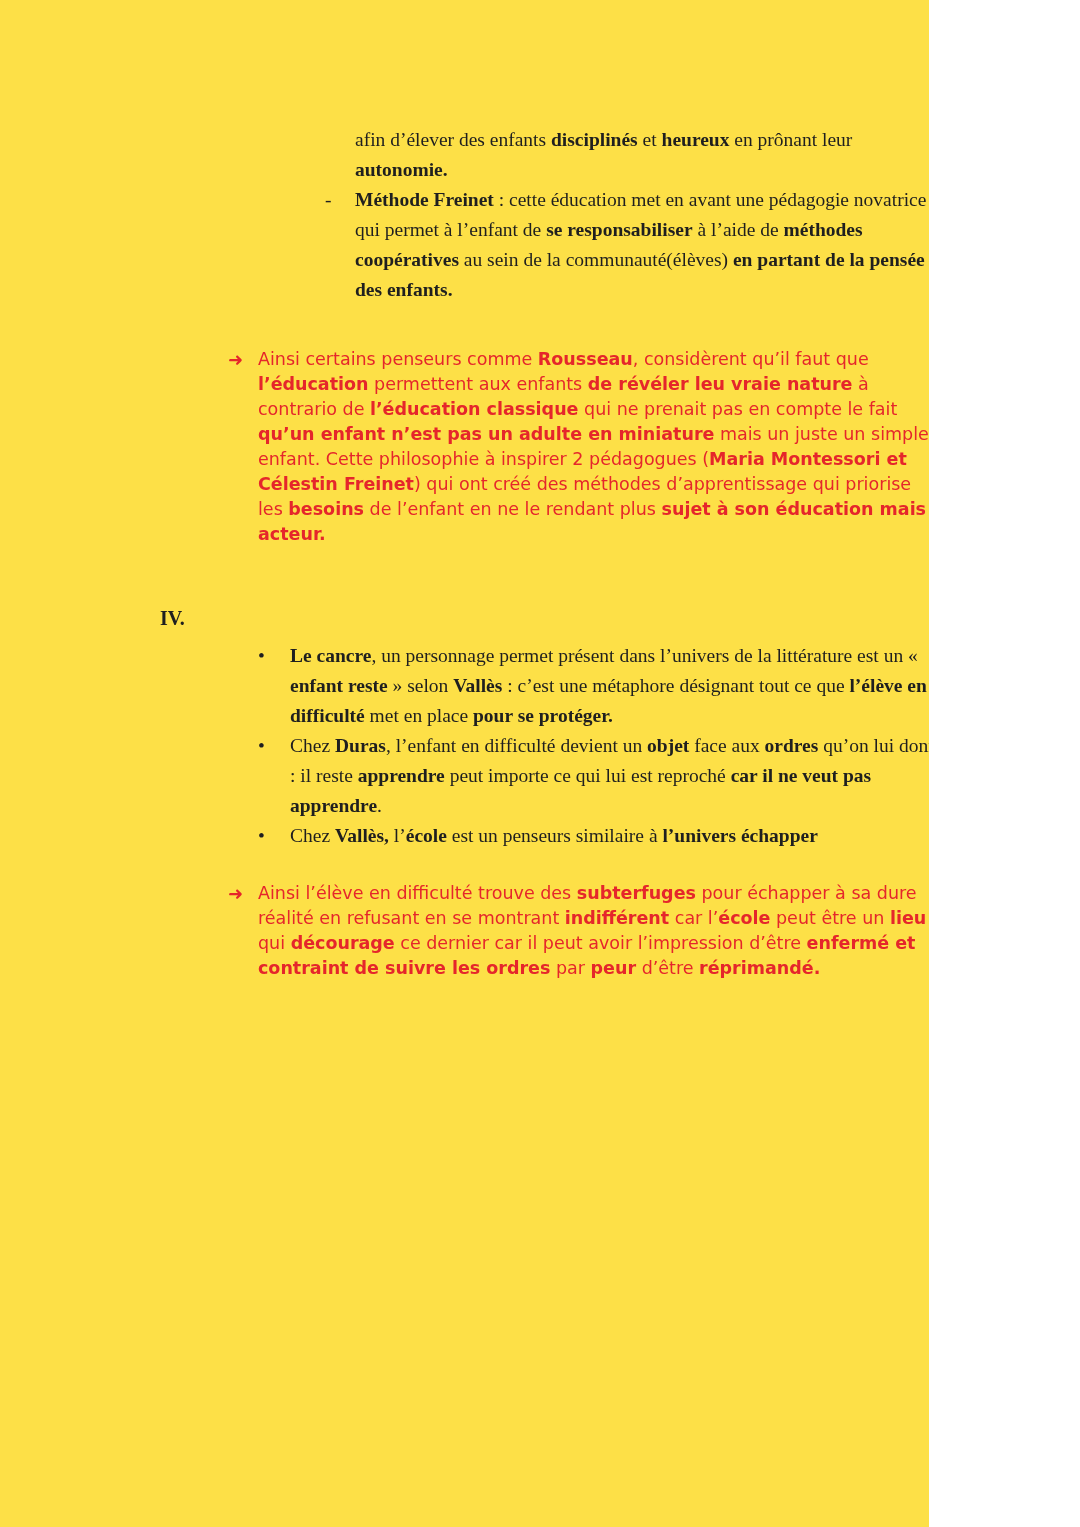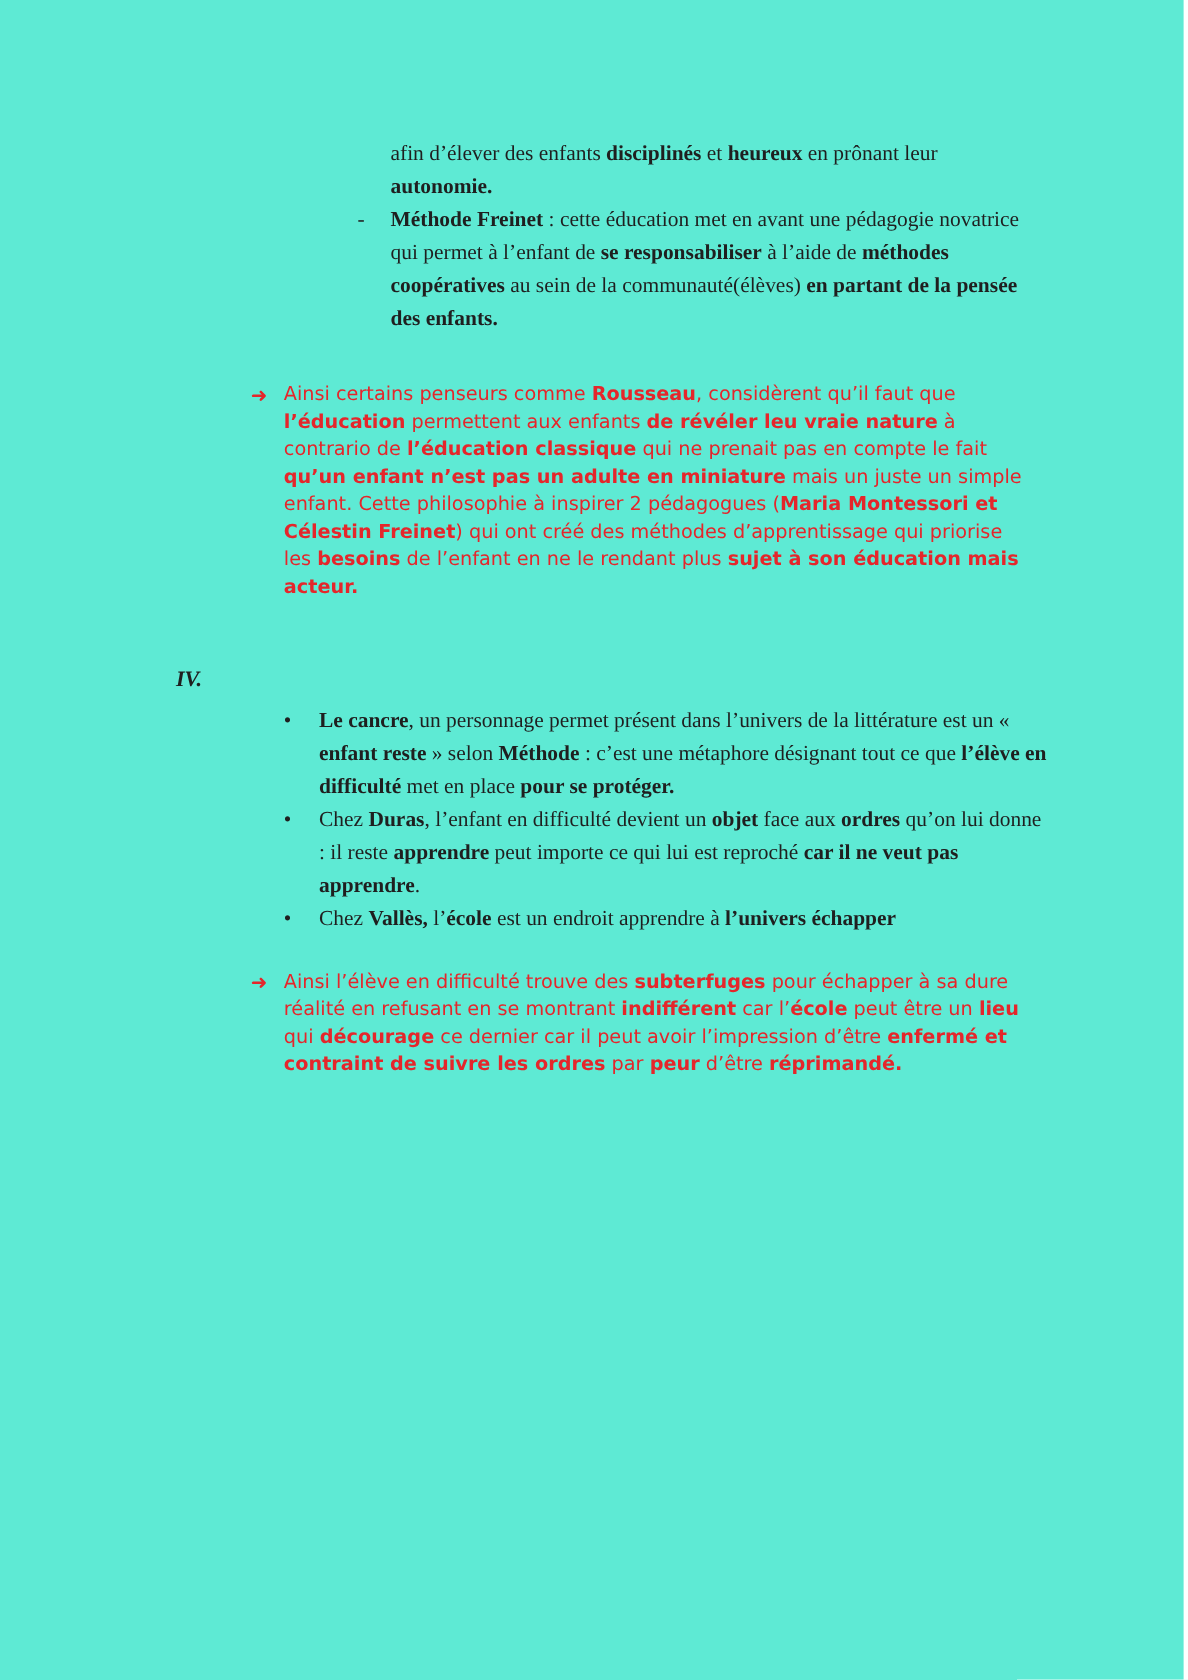--- a/index.html
+++ b/index.html
@@ -1,21 +1,21 @@
 <!DOCTYPE html>
 <html><head>
 <meta charset="utf-8">
 <style>
   * { margin: 0; padding: 0; box-sizing: border-box; }
   html, body { background: #ffffff; }
   .page {
     position: relative;
-    width: 1076px;
+    width: 929px;
     height: 1527px;
-    background: #5eead4;
+    background: #fde047;
     font-family: "Liberation Serif", serif;
     color: #1f1f1f;
     overflow: hidden;
   }
   .content {
     position: absolute;
     left: 160px;
     top: 125px;
     width: 805px;
   }
@@ -63,21 +63,20 @@
   .red-block-1 { margin-top: 42px; }
   .red-block-2 { margin-top: 30px; }
 
   
   .heading {
     display: flex;
     margin-top: 56px;
     font-weight: bold;
     font-size: 20px;
     line-height: 30px;
-    font-style: italic;
   }
   .heading .num { width: 68px; flex: 0 0 68px; }
   .heading .title { text-decoration: underline; }
 
   
   .bullet-list { margin-top: 8px; margin-left: 98px; }
   .bullet-item { display: flex; }
   .bullet-marker {
     width: 32px;
     flex: 0 0 32px;
@@ -108,29 +107,29 @@
       <div class="red-text"><span>Ainsi certains penseurs comme </span><b>Rousseau</b><span>, considèrent qu’il faut que </span><b>l’éducation</b><span> permettent aux enfants </span><b>de révéler leu vraie nature</b><span> à contrario de </span><b>l’éducation classique</b><span> qui ne prenait pas en compte le fait </span><b>qu’un enfant n’est pas un adulte en miniature</b><span> mais un juste un simple enfant. Cette philosophie à inspirer 2 pédagogues (</span><b>Maria Montessori et Célestin Freinet</b><span>) qui ont créé des méthodes d’apprentissage qui priorise les </span><b>besoins</b><span> de l’enfant en ne le rendant plus </span><b>sujet à son éducation mais acteur.</b></div>
     </div>
 
     <div class="heading">
       <span class="num">IV.</span>
     </div>
 
     <div class="bullet-list">
       <div class="bullet-item">
         <span class="bullet-marker">•</span>
-        <div class="bullet-text"><b>Le cancre</b><span>, un personnage permet présent dans l’univers de la littérature est un « </span><b>enfant reste</b><span> » selon </span><b>Méthode</b><span> : c’est une métaphore désignant tout ce que </span><b>l’élève en difficulté</b><span> met en place </span><b>pour se protéger.</b></div>
+        <div class="bullet-text"><b>Le cancre</b><span>, un personnage permet présent dans l’univers de la littérature est un « </span><b>enfant reste</b><span> » selon </span><b>Vallès</b><span> : c’est une métaphore désignant tout ce que </span><b>l’élève en difficulté</b><span> met en place </span><b>pour se protéger.</b></div>
       </div>
       <div class="bullet-item">
         <span class="bullet-marker">•</span>
         <div class="bullet-text"><span>Chez </span><b>Duras</b><span>, l’enfant en difficulté devient un </span><b>objet</b><span> face aux </span><b>ordres</b><span> qu’on lui donne : il reste </span><b>apprendre</b><span> peut importe ce qui lui est reproché </span><b>car il ne veut pas apprendre</b><span>.</span></div>
       </div>
       <div class="bullet-item">
         <span class="bullet-marker">•</span>
-        <div class="bullet-text"><span>Chez </span><b>Vallès,</b><span> l’</span><b>école</b><span> est un endroit apprendre à </span><b>l’univers échapper</b></div>
+        <div class="bullet-text"><span>Chez </span><b>Vallès,</b><span> l’</span><b>école</b><span> est un penseurs similaire à </span><b>l’univers échapper</b></div>
       </div>
     </div>
 
     <div class="red-block red-block-2">
       <span class="arrow">➜</span>
       <div class="red-text"><span>Ainsi l’élève en difficulté trouve des </span><b>subterfuges</b><span> pour échapper à sa dure réalité en refusant en se montrant </span><b>indifférent</b><span> car l’</span><b>école</b><span> peut être un </span><b>lieu</b><span> qui </span><b>décourage</b><span> ce dernier car il peut avoir l’impression d’être </span><b>enfermé et contraint de suivre les ordres</b><span> par </span><b>peur</b><span> d’être </span><b>réprimandé.</b></div>
     </div>
 
   </div>
 </div>

